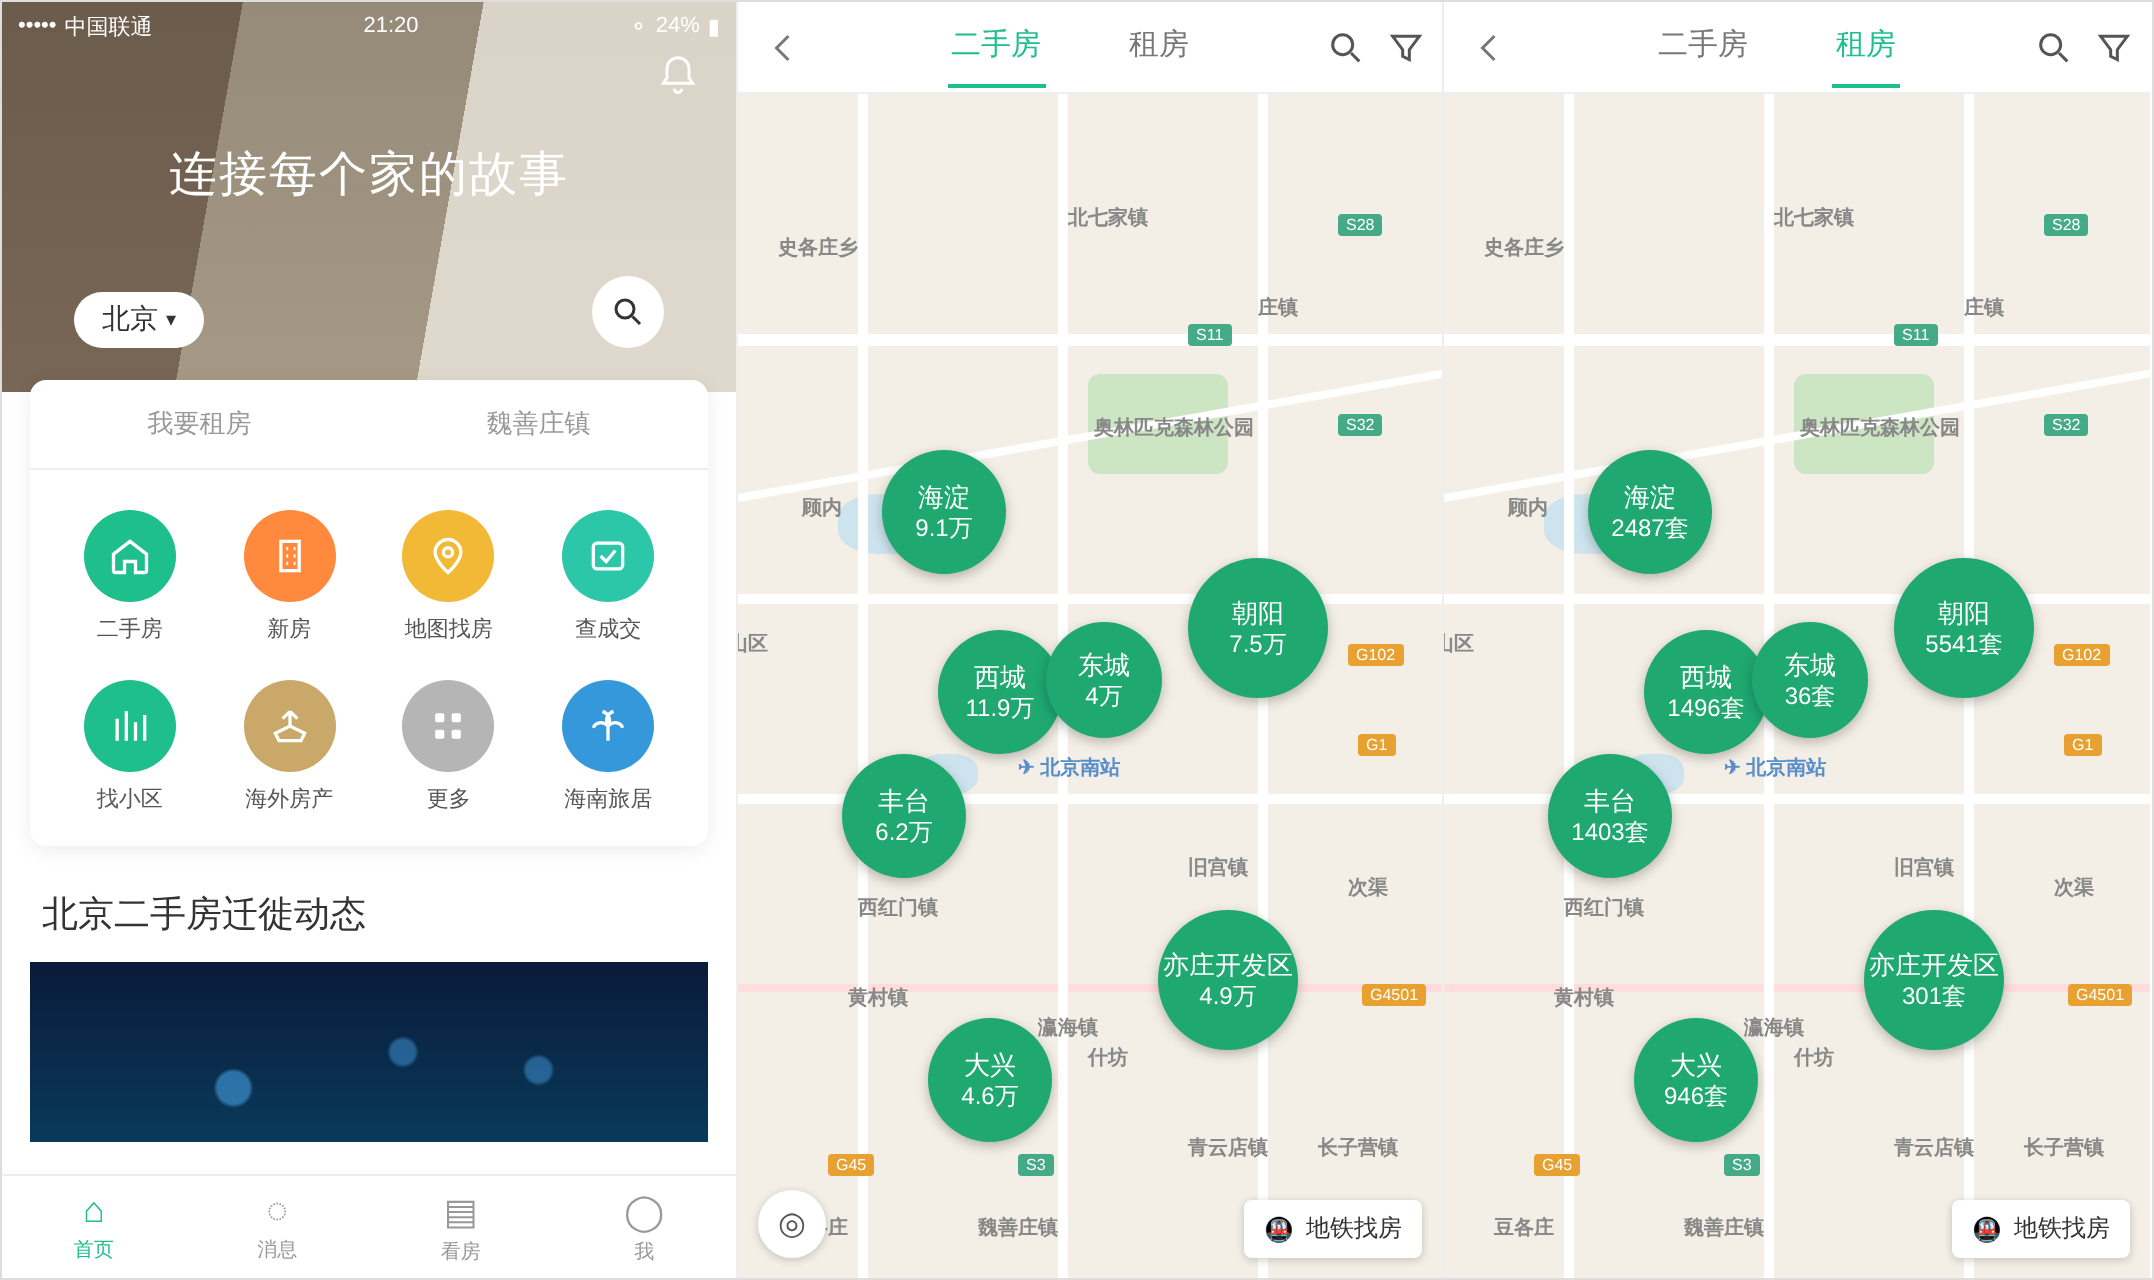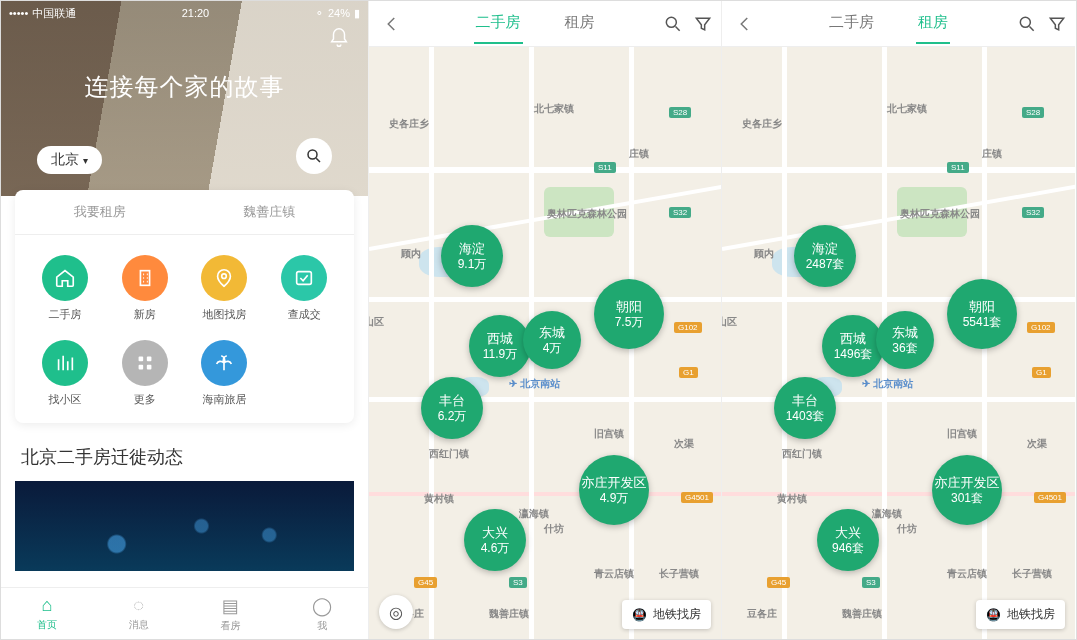--- a/index.html
+++ b/index.html
@@ -154,20 +154,29 @@
           </div>
           <span>查成交</span>
         </div>
         <div class="gi">
           <div class="ic c-green2">
             <svg width="22" height="22" viewBox="0 0 24 24" fill="none" stroke="#fff" stroke-width="1.8">
               <path d="M5 20V8m5 12V4m5 16V10m5 10V6"></path>
             </svg>
           </div>
           <span>找小区</span>
+        </div>
+        <div class="gi">
+          <div class="ic c-tan">
+            <svg width="22" height="22" viewBox="0 0 24 24" fill="none" stroke="#fff" stroke-width="1.8">
+              <path d="M4 16l8-4 8 4-2 4H6l-2-4z"></path>
+              <path d="M12 12V4m0 0l-4 4m4-4l4 4"></path>
+            </svg>
+          </div>
+          <span>海外房产</span>
         </div>
         <div class="gi">
           <div class="ic c-gray">
             <svg width="22" height="22" viewBox="0 0 24 24" fill="#fff">
               <rect x="5" y="5" width="5" height="5" rx="1"></rect>
               <rect x="14" y="5" width="5" height="5" rx="1"></rect>
               <rect x="5" y="14" width="5" height="5" rx="1"></rect>
               <rect x="14" y="14" width="5" height="5" rx="1"></rect>
             </svg>
           </div>

